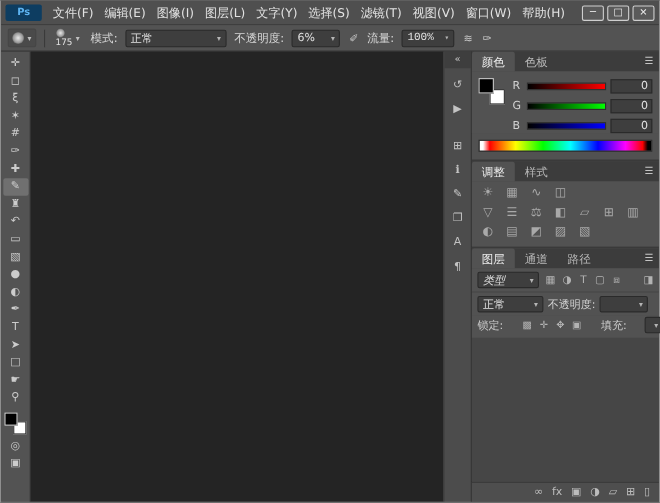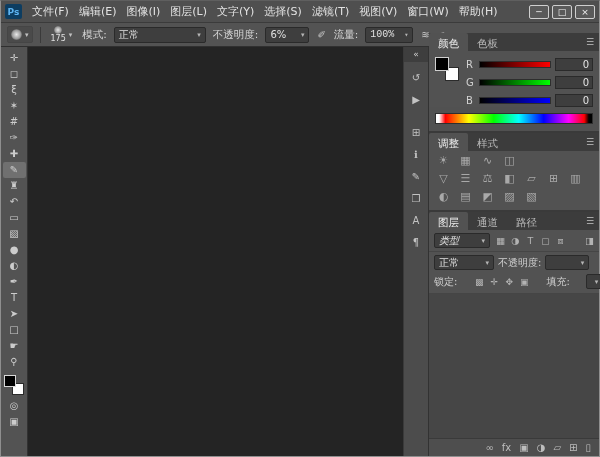--- a/index.html
+++ b/index.html
@@ -2,35 +2,35 @@
 <html><head>
 <meta charset="utf-8">
 <style>
   *{margin:0;padding:0;box-sizing:border-box;}
   html,body{width:600px;height:457px;overflow:hidden;}
   body{font-family:"DejaVu Sans","Liberation Sans",sans-serif;font-size:11px;color:#d6d6d6;background:#535353;position:relative;}
   .app{position:absolute;inset:0;border:1px solid #8f8f8f;border-top-color:#5f5f5f;background:#535353;}
 
   
   .titlebar{position:absolute;top:0;left:0;right:0;height:22px;background:#4f4f4f;border-bottom:1px solid #3b3b3b;display:flex;align-items:center;padding:0 4px;}
-  .logo{width:17px;height:15px;background:#0d3d61;color:#5db3f0;font-weight:bold;font-size:9px;display:flex;align-items:center;justify-content:center;border-radius:2px;margin-right:5px;flex:none;}
+  .logo{width:33px;height:15px;background:#0d3d61;color:#5db3f0;font-weight:bold;font-size:9px;display:flex;align-items:center;justify-content:center;border-radius:2px;margin-right:5px;flex:none;}
   .menubar{display:flex;align-items:center;}
   .menu-item{padding:2px 5px;color:#e2e2e2;font-size:11px;white-space:nowrap;}
   .win-controls{margin-left:auto;display:flex;gap:3px;}
   .win-btn{width:20px;height:14px;border:1px solid #cfcfcf;background:#5a5a5a;color:#f0f0f0;font-size:9px;line-height:12px;text-align:center;border-radius:2px;}
 
   
   .optionsbar{position:absolute;top:22px;left:0;right:0;height:24px;display:flex;align-items:center;gap:7px;padding:0 6px;background:#535353;border-bottom:1px solid #303030;}
   .tool-preset{display:flex;align-items:center;gap:3px;padding:2px 3px;border:1px solid #454545;border-radius:2px;background:#4a4a4a;}
   .dot{width:11px;height:11px;border-radius:50%;background:radial-gradient(circle,#e8e8e8 0%,#9a9a9a 55%,rgba(80,80,80,0) 78%);}
   .dot.small{width:8px;height:8px;}
   .caret{font-size:7px;color:#c0c0c0;}
   .vsep{width:1px;height:16px;background:#3a3a3a;}
   .brush-preset{display:flex;align-items:center;gap:3px;padding:1px 3px;}
-  .brush-stack{display:flex;flex-direction:column;align-items:center;line-height:1;}
+  .brush-stack{display:flex;flex-direction:column;align-items:flex-start;line-height:1;}
   .bsize{font-size:8px;color:#e0e0e0;margin-top:1px;}
   .lbl{font-size:10.5px;color:#d6d6d6;white-space:nowrap;}
   .icon-btn{font-size:10px;color:#c9c9c9;background:transparent;border:none;padding:0 1px;}
   .select{display:flex;align-items:center;background:#3e3e3e;border:1px solid #2a2a2a;border-radius:2px;height:16px;padding:0 4px;font-size:10px;color:#e0e0e0;}
   .select::after{content:"▾";font-size:7px;color:#b5b5b5;margin-left:auto;padding-left:4px;}
   .select.w92{width:92px;}
   .select.w44{width:44px;}
   .select.w50{width:48px;font-family:Liberation Mono, monospace;}
 
   
@@ -47,21 +47,21 @@
   .canvas{position:absolute;left:27px;top:46px;right:196px;bottom:0;background:#242424;}
 
   
   .dock{position:absolute;top:46px;bottom:0;right:170px;width:26px;background:#4c4c4c;border-left:1px solid #3a3a3a;border-right:1px solid #323232;display:flex;flex-direction:column;align-items:center;}
   .dock-header{height:15px;width:100%;background:#3e3e3e;color:#cfcfcf;font-size:9px;text-align:center;line-height:14px;}
   .dock-icons{display:flex;flex-direction:column;gap:9px;padding-top:9px;width:100%;align-items:center;}
   .dock-icon{width:18px;height:13px;display:flex;align-items:center;justify-content:center;font-size:10px;color:#c3c3c3;}
   .dock-icons div:nth-of-type(2){margin-bottom:11px;}
 
   
-  .panels{position:absolute;top:32px;right:0;width:170px;bottom:0;background:#515151;display:flex;flex-direction:column;}
+  .panels{position:absolute;top:46px;right:0;width:170px;bottom:0;background:#515151;display:flex;flex-direction:column;}
   .panel{border-bottom:2px solid #3a3a3a;}
   .tabbar{height:18px;background:#3c3c3c;display:flex;align-items:stretch;}
   .tabs{display:flex;}
   .tab{padding:2px 9px 0;font-size:10.5px;color:#b9b9b9;line-height:16px;white-space:nowrap;}
   .tab.selected{background:#525252;color:#ececec;border-radius:2px 2px 0 0;}
   .panel-menu{margin-left:auto;color:#c5c5c5;font-size:9px;padding:4px 5px 0;}
 
   
   .color-content{display:flex;padding:6px 6px 0;gap:7px;background:#525252;}
   .color-swatch-col{position:relative;width:24px;height:24px;flex:none;}

